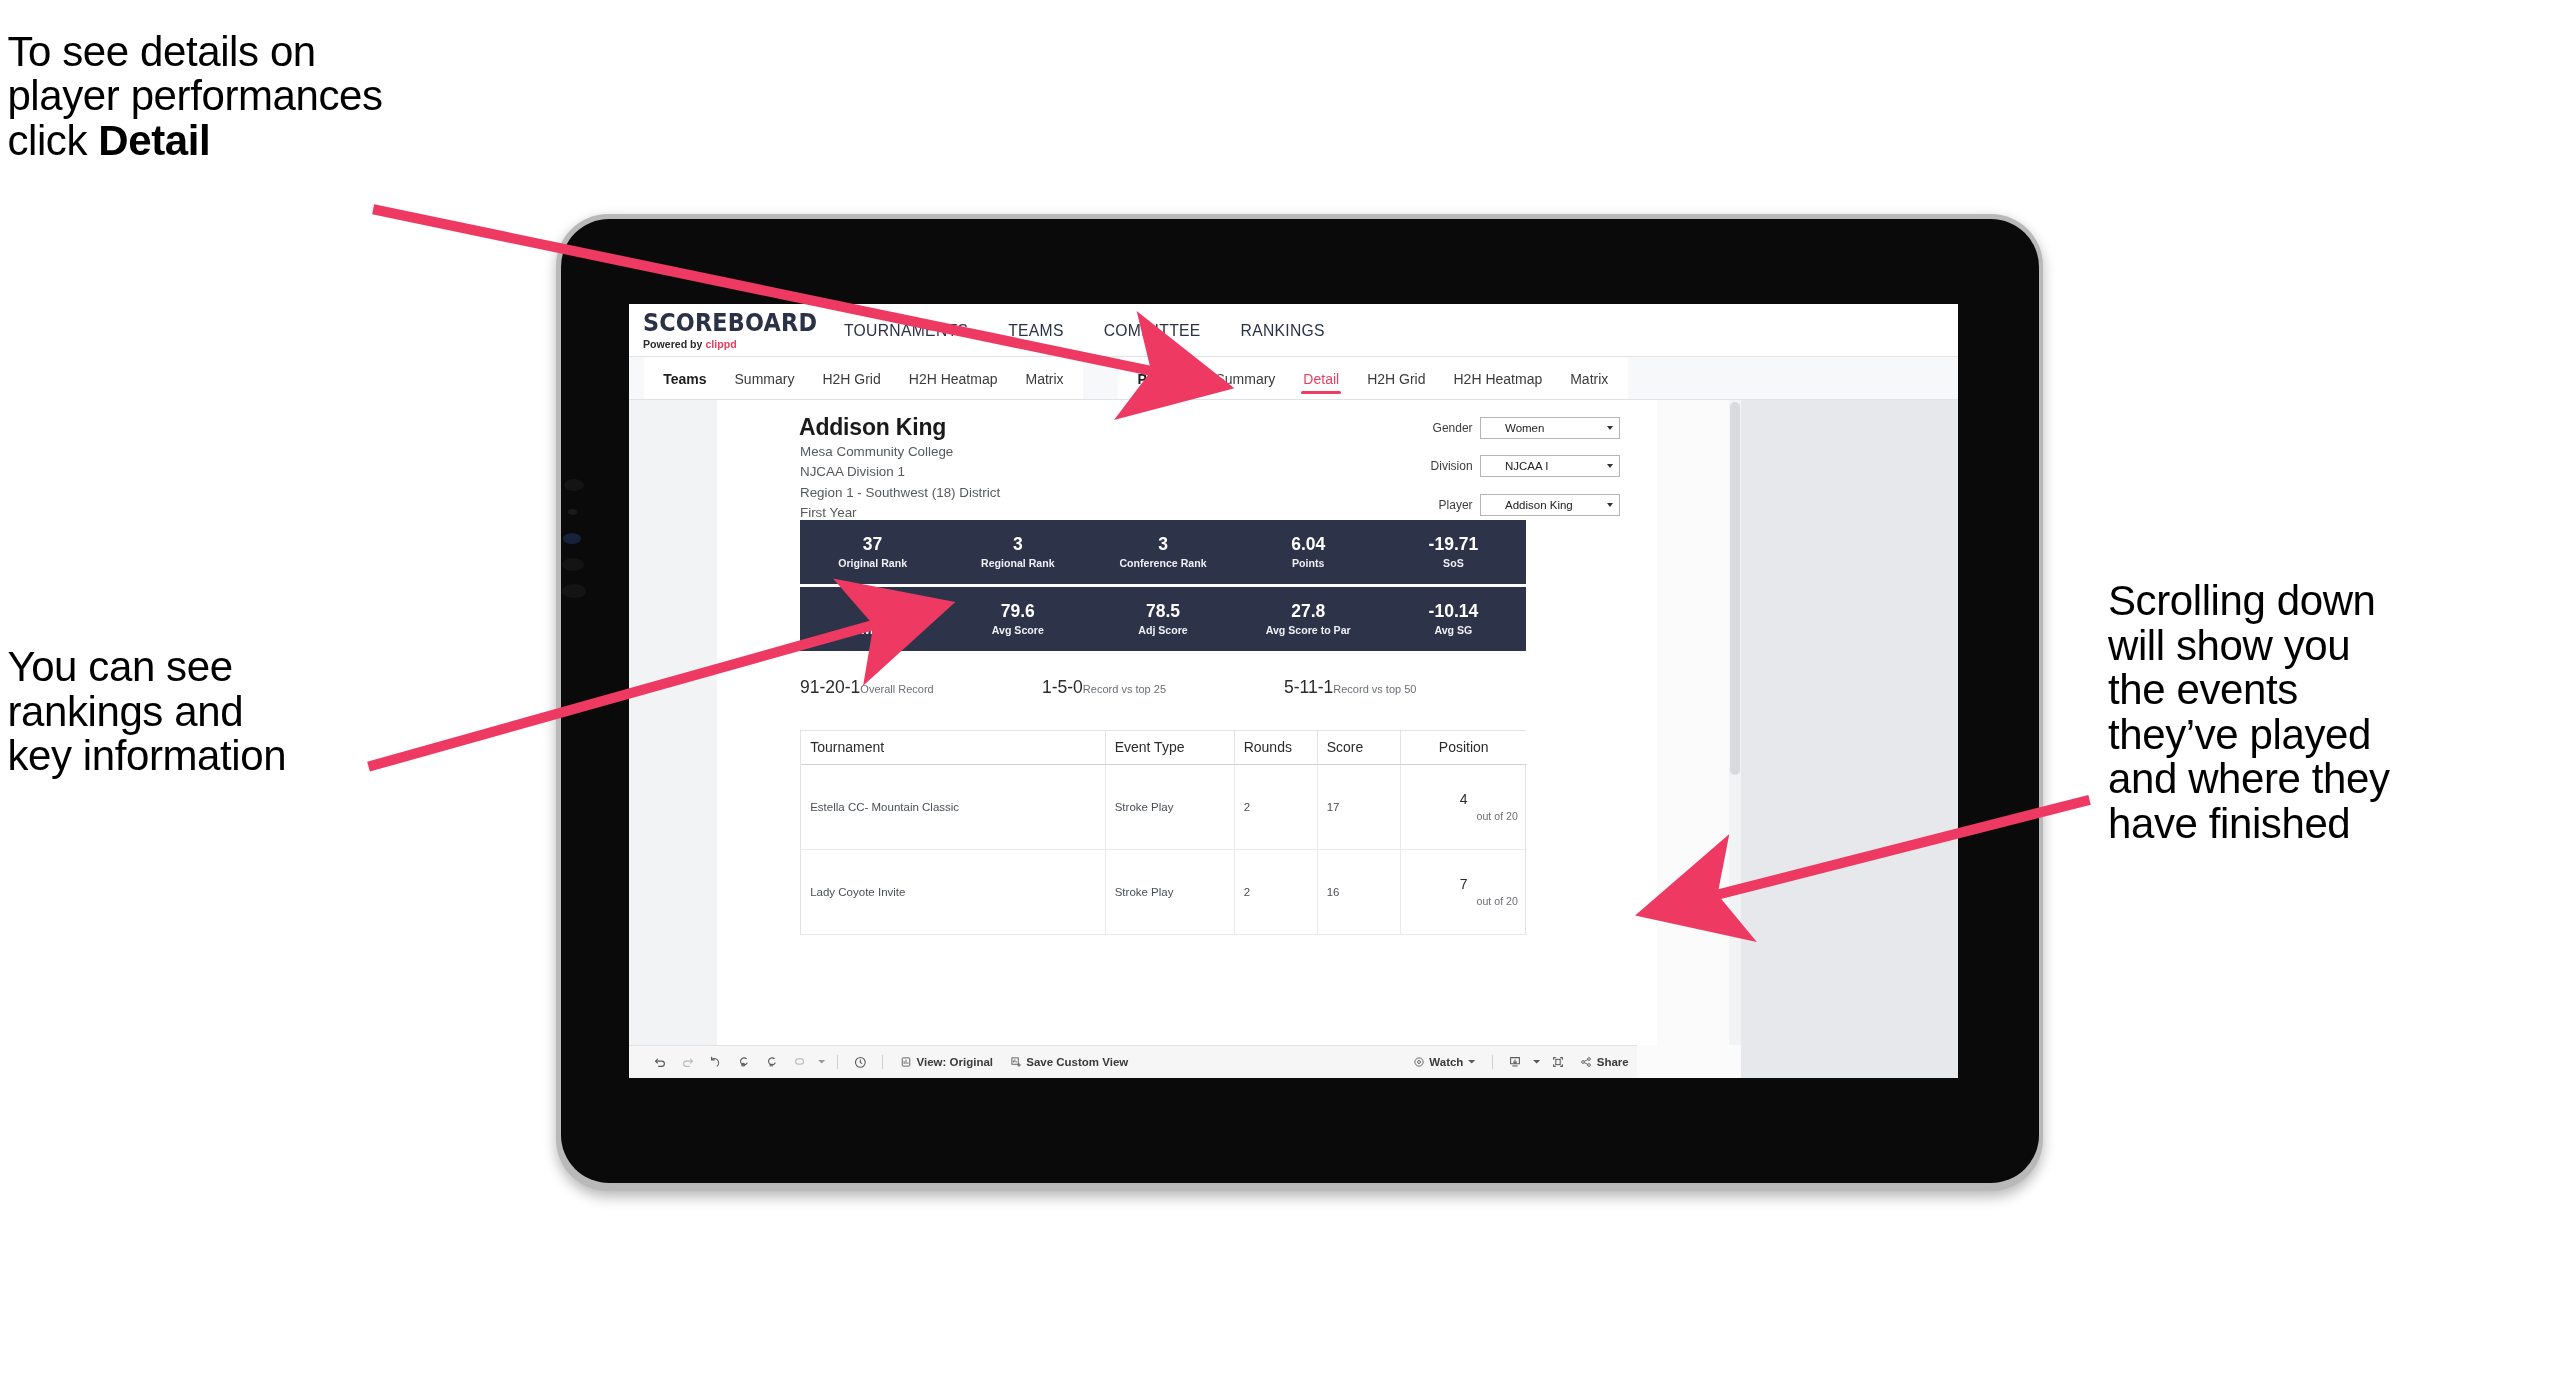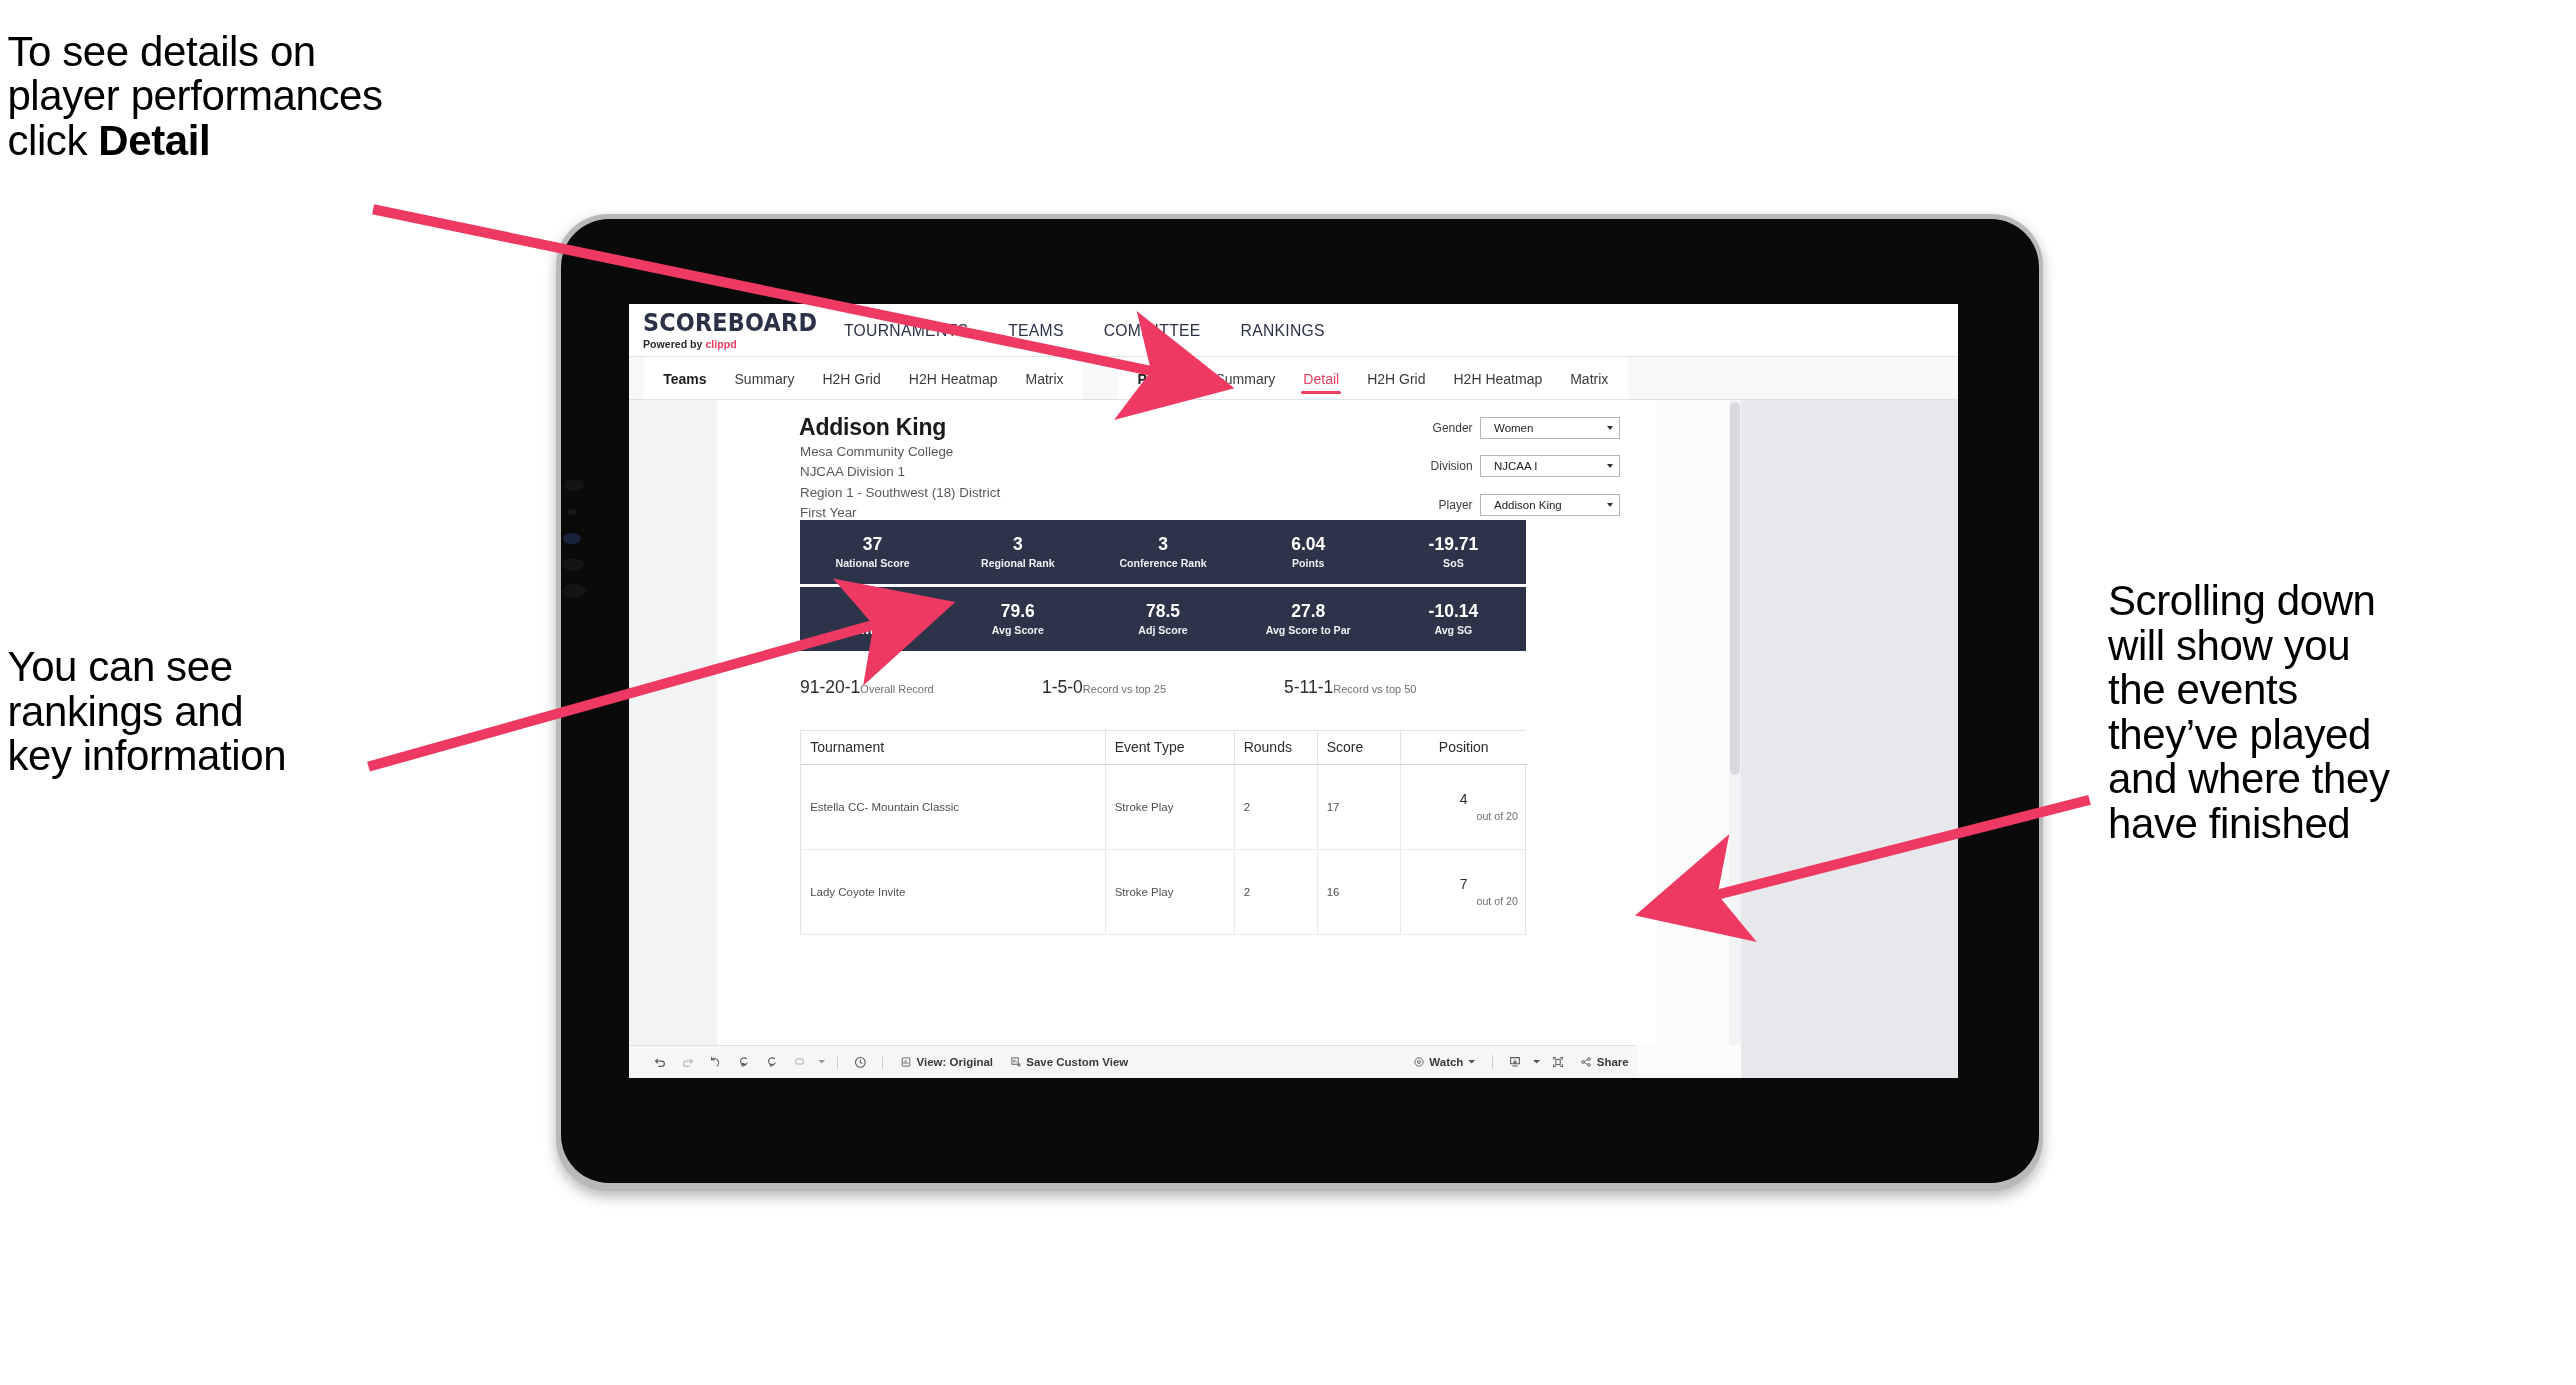--- a/index.html
+++ b/index.html
@@ -123,21 +123,21 @@
     position:absolute; left:83px;
     font-size:13.4px; color:#555a5e;
   }
   #pm1 { top:33px; } #pm2 { top:53px; } #pm3 { top:74px; } #pm4 { top:94px; }
 
   .filter-row { position:absolute; display:flex; align-items:center; }
   .filter-label { font-size:12px; color:#3d3d3d; text-align:right; width:61px; margin-right:7.4px; }
   .filter-select {
     width:140px; height:22px; border:0.9px solid #b5b5b5; background:#ffffff;
     font-size:11.5px; color:#222; display:flex; align-items:center;
-    padding-left:13px; position:relative; cursor:pointer;
+    padding-left:24px; position:relative; cursor:pointer;
   }
   .filter-select .caret {
     position:absolute; right:6.4px; top:50%; transform:translateY(-50%);
     width:0;height:0;border-left:3.7px solid transparent;border-right:3.7px solid transparent;
     border-top:4.6px solid #333;
   }
   #filter-gender  { right:37px; top:5.5px; }
   #filter-division{ right:37px; top:44px; }
   #filter-player  { right:37px; top:83px; }
 
@@ -295,21 +295,21 @@
               <div class="filter-select">
                 <span>Addison King</span>
                 <span class="caret"></span>
               </div>
             </div>
           </div>
 
           <div class="statbar" id="statbar-1">
             <div class="stat">
               <div class="stat-value">37</div>
-              <div class="stat-label">National Score</div>
+              <div class="stat-label">Original Rank</div>
             </div>
             <div class="stat">
               <div class="stat-value">3</div>
               <div class="stat-label">Regional Rank</div>
             </div>
             <div class="stat">
               <div class="stat-value">3</div>
               <div class="stat-label">Conference Rank</div>
             </div>
             <div class="stat">

